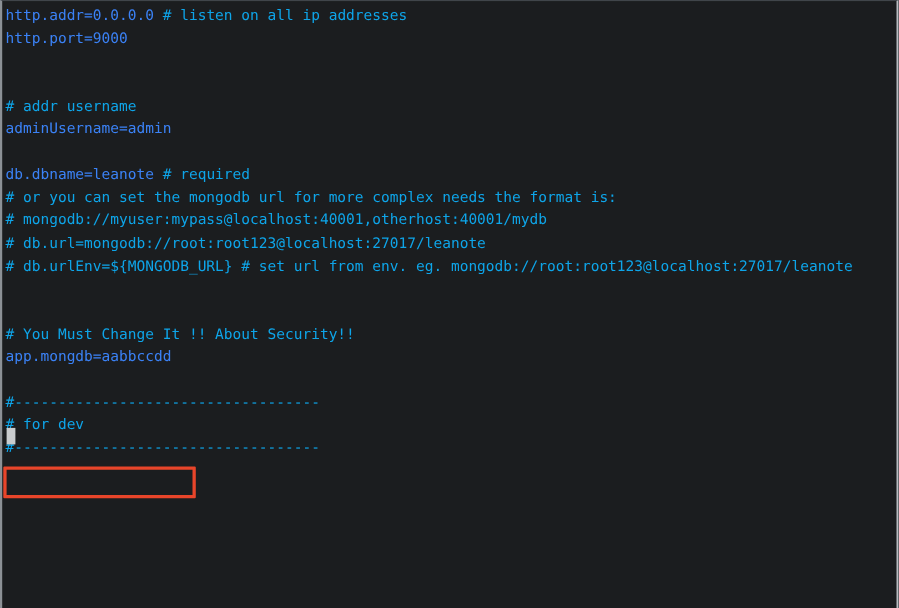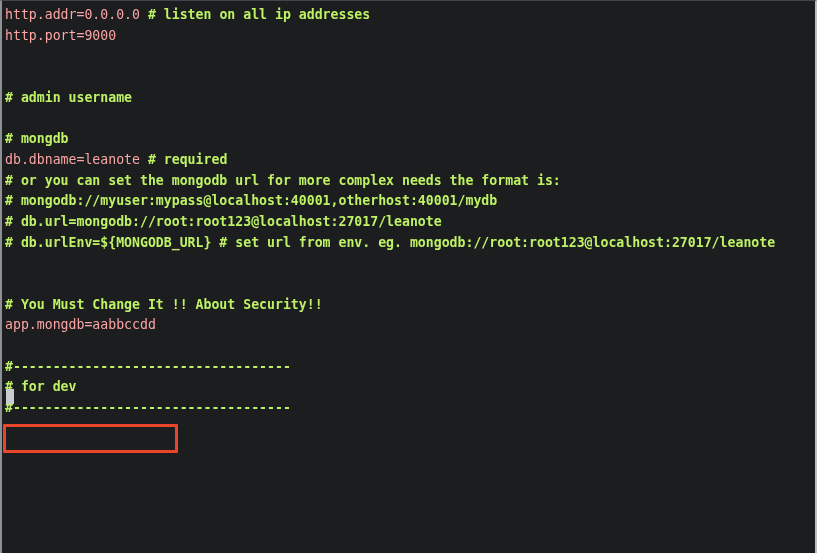--- a/index.html
+++ b/index.html
@@ -31,22 +31,22 @@
     box-sizing: border-box;
   }
   .code-line {
     height: 20.7px;
     line-height: 20.7px;
     font-size: 13.2px;
     white-space: pre;
     letter-spacing: 0px;
     color: #cdd1d4;
   }
-  .tok-comment { color: #bef264; font-weight: bold; }
-  .tok-code    { color: #fca5a5; }
+  .tok-comment { color: #0ea5e9; }
+  .tok-code    { color: #3b82f6; }
   .tok-blank   { color: transparent; }
 
   #text-cursor {
     position: absolute;
     left: 4px;
     top: 388px;
     width: 8px;
     height: 15px;
     background: #c9ccce;
   }
@@ -65,23 +65,23 @@
 </head>
 <body>
 
 <div id="editor-window">
 
   <div id="code-surface">
       <div class="code-line"><span class="tok-code">http.addr=0.0.0.0 </span><span class="tok-comment"># listen on all ip addresses</span></div>
       <div class="code-line"><span class="tok-code">http.port=9000</span></div>
       <div class="code-line"><span class="tok-blank">&nbsp;</span></div>
       <div class="code-line"><span class="tok-blank">&nbsp;</span></div>
-      <div class="code-line"><span class="tok-comment"># admin username</span></div>
+      <div class="code-line"><span class="tok-comment"># addr username</span></div>
+      <div class="code-line"><span class="tok-code">adminUsername=admin</span></div>
       <div class="code-line"><span class="tok-blank">&nbsp;</span></div>
-      <div class="code-line"><span class="tok-comment"># mongdb</span></div>
       <div class="code-line"><span class="tok-code">db.dbname=leanote </span><span class="tok-comment"># required</span></div>
       <div class="code-line"><span class="tok-comment"># or you can set the mongodb url for more complex needs the format is:</span></div>
       <div class="code-line"><span class="tok-comment"># mongodb://myuser:mypass@localhost:40001,otherhost:40001/mydb</span></div>
       <div class="code-line"><span class="tok-comment"># db.url=mongodb://root:root123@localhost:27017/leanote</span></div>
       <div class="code-line"><span class="tok-comment"># db.urlEnv=${MONGODB_URL} # set url from env. eg. mongodb://root:root123@localhost:27017/leanote</span></div>
       <div class="code-line"><span class="tok-blank">&nbsp;</span></div>
       <div class="code-line"><span class="tok-blank">&nbsp;</span></div>
       <div class="code-line"><span class="tok-comment"># You Must Change It !! About Security!!</span></div>
       <div class="code-line"><span class="tok-code">app.mongdb=aabbccdd</span></div>
       <div class="code-line"><span class="tok-blank">&nbsp;</span></div>

